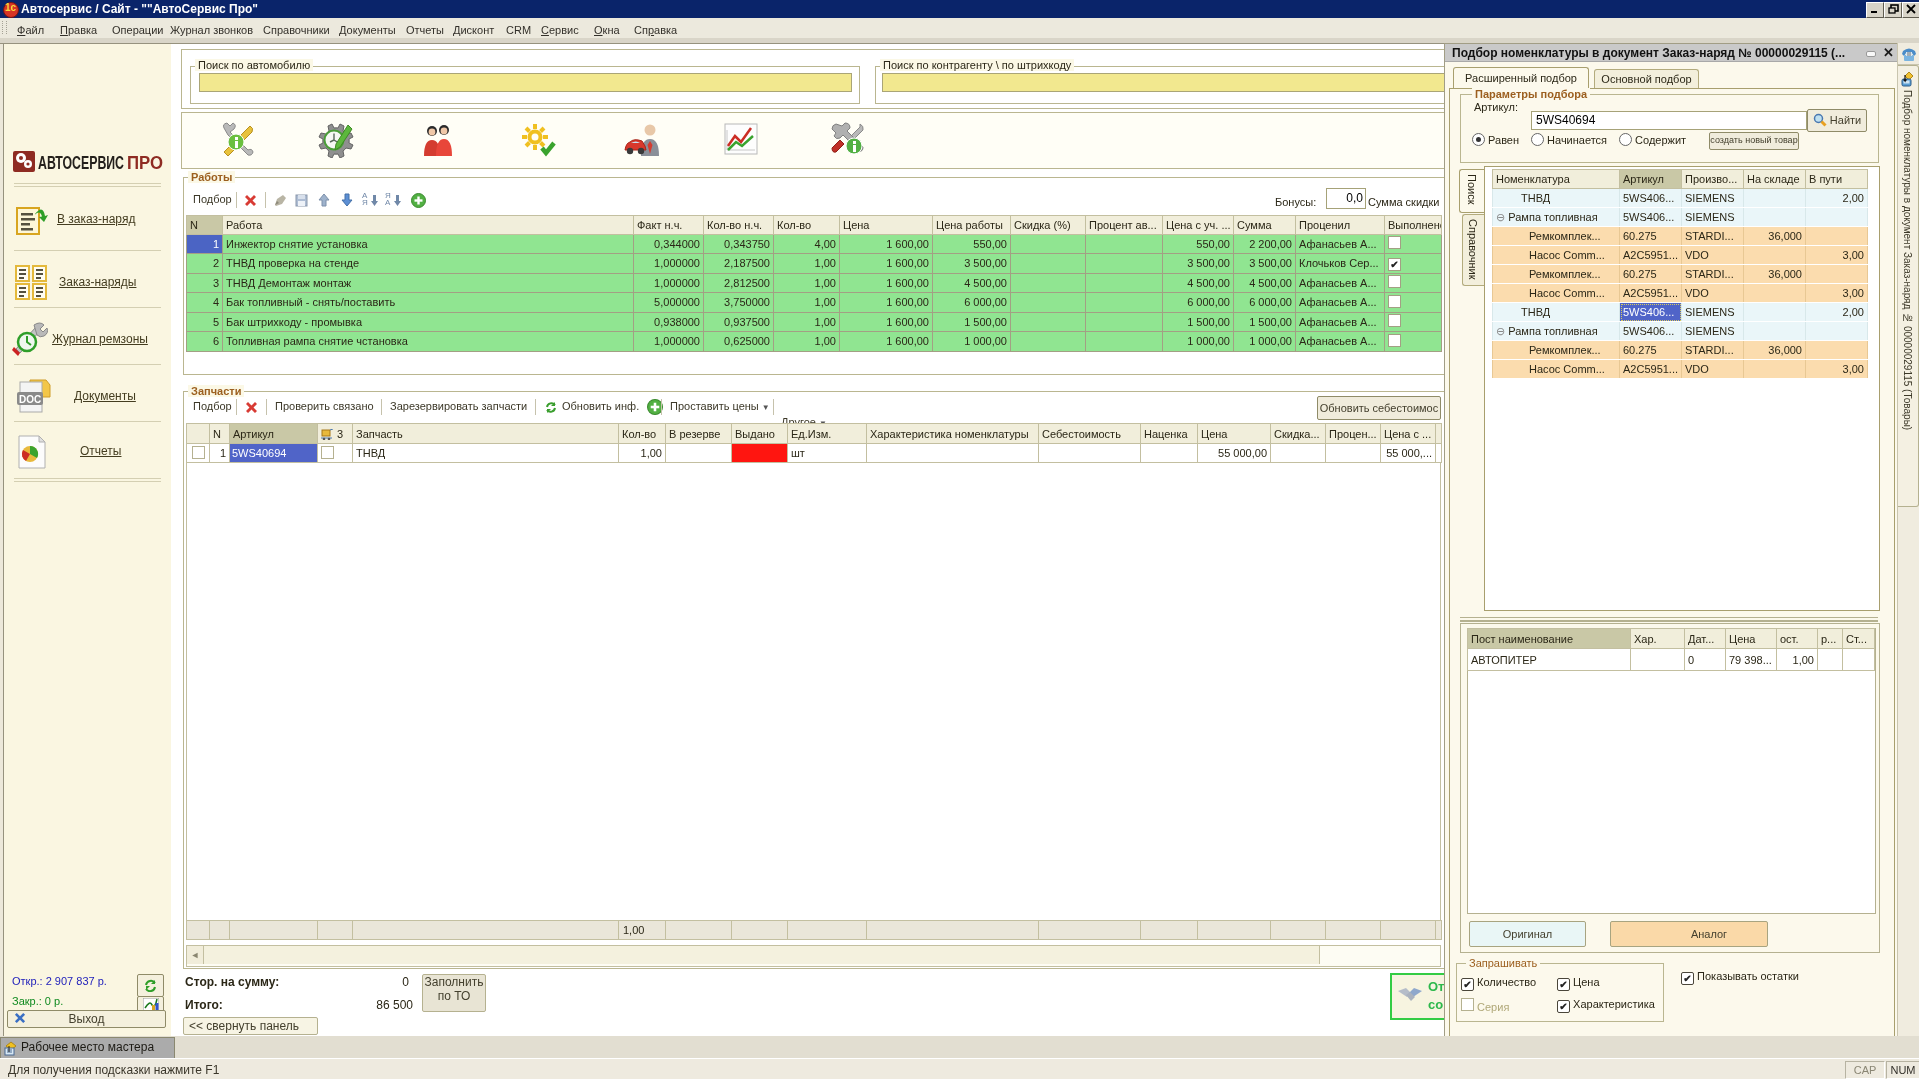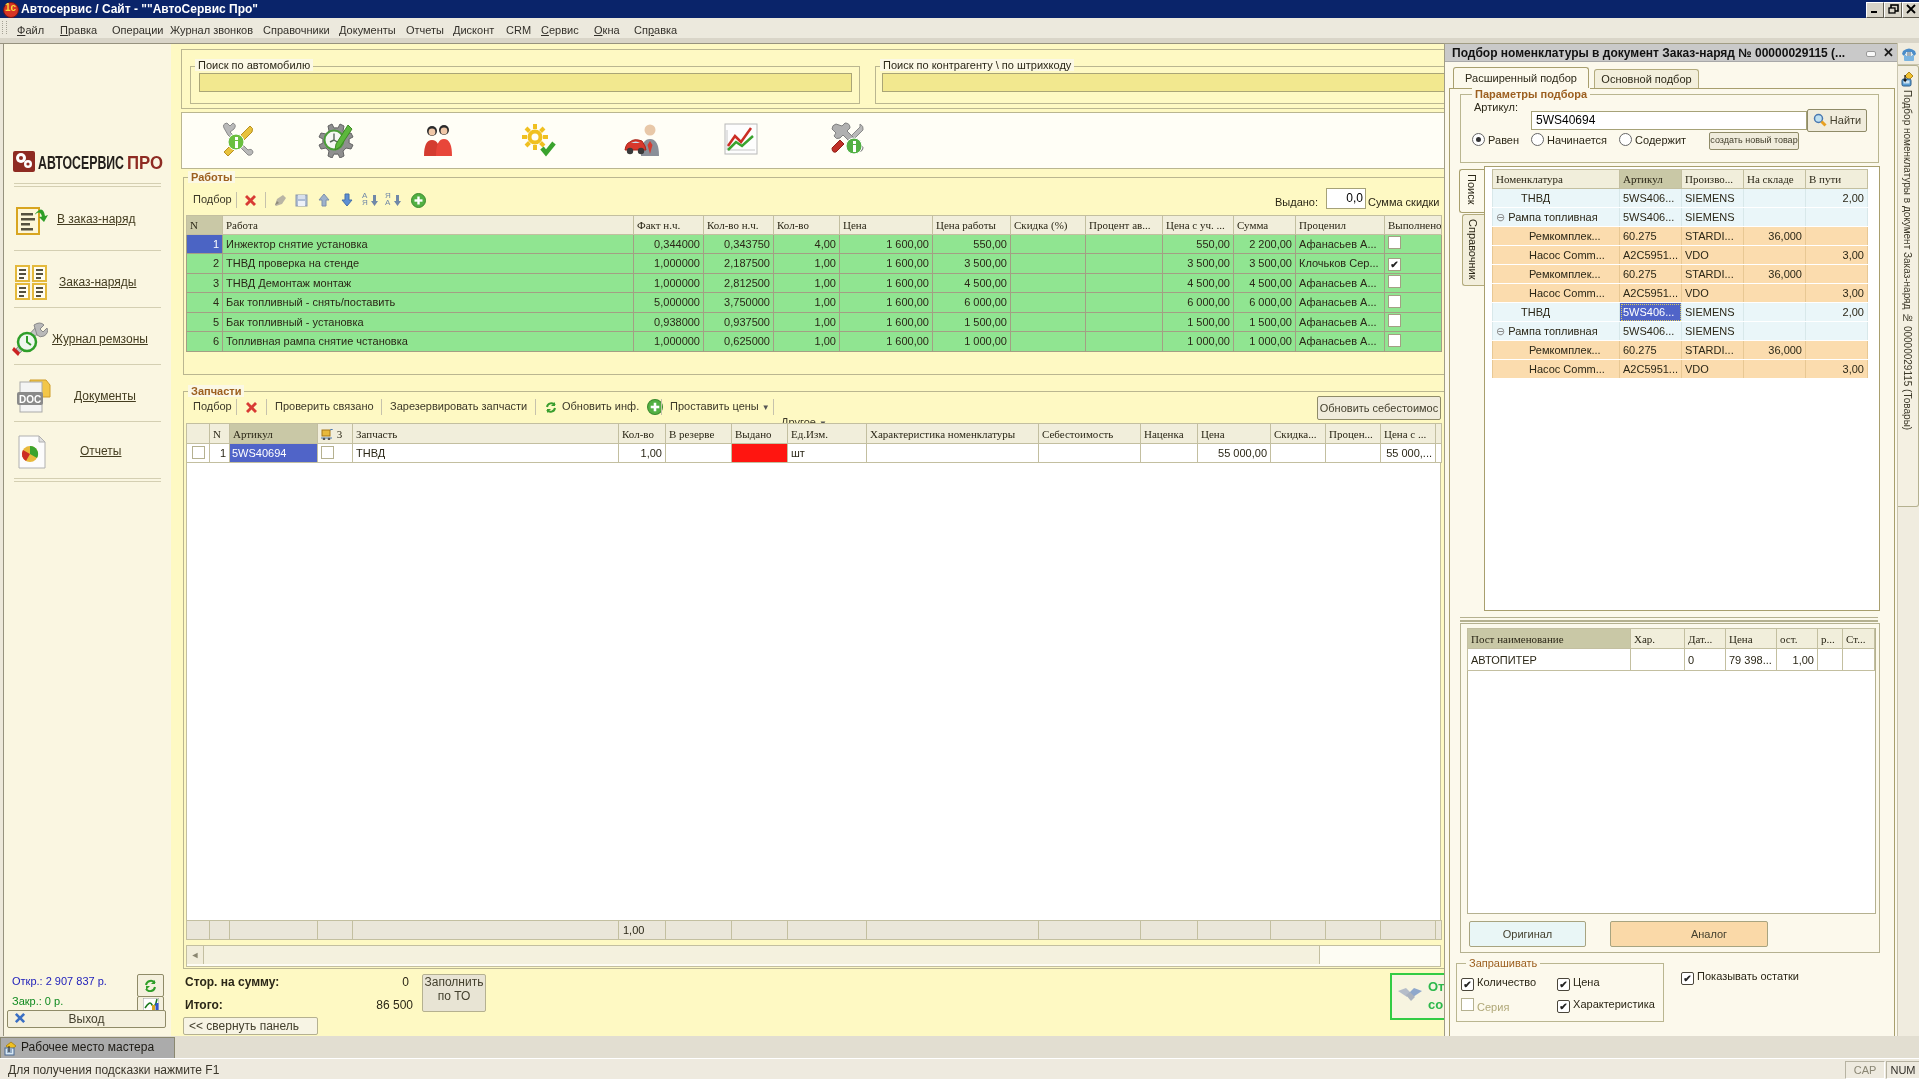--- a/index.html
+++ b/index.html
@@ -3,31 +3,31 @@
 <meta charset="utf-8">
 <style>
 html,body{margin:0;padding:0;width:1919px;height:1079px;overflow:hidden;
  font-family:"Liberation Sans",sans-serif;font-size:11px;color:#2b2717;background:#ece8da;}
 .abs{position:absolute;}
 .titlebar{left:0;top:0;width:1919px;height:18px;background:#0a246a;color:#fff;}
 .menubar{left:0;top:18px;width:1919px;height:20px;background:#ece9dd;border-bottom:1px solid #c9c5b5;}
 .menubar span{position:absolute;top:6px;font-size:11px;color:#33302a;}
 u{text-decoration:underline;}
 .sidebar{left:3px;top:44px;width:167px;height:992px;background:#faf6e1;border-right:1px solid #d8d4be;border-left:1px solid #96927e;}
-.main{left:171px;top:44px;width:1273px;height:992px;background:#fef9c3;}
+.main{left:171px;top:44px;width:1273px;height:992px;background:#ffffff;}
 .fs{position:absolute;border:1px solid #bab690;}
 .leg{position:absolute;background:#fbf8e6;padding:0 3px;font-size:11px;}
 .leg2{color:#9c5f1f;font-weight:bold;}
 .yellowinput{position:absolute;background:#f2e88f;border:1px solid #aaa577;}
 .btn{position:absolute;background:#ece7d4;border:1px solid #8f8b68;border-radius:2px;text-align:center;color:#44402e;}
 .tb{position:absolute;border-collapse:collapse;table-layout:fixed;font-size:11px;}
 .tb td{border:1px solid #c3bfa0;padding:0 3px;overflow:hidden;white-space:nowrap;height:18px;}
 .r{text-align:right;}
 .c{text-align:center;}
-.hdr{background:#f1eedb;font-family:Liberation Serif, serif;}
+.hdr{background:#f1eedb;}
 .grn{background:#90e591;}
 .grn td{border-color:#a39f84;}
 .check{display:inline-block;width:11px;height:11px;background:#fff;border:1px solid #a39f84;}
 .rightpanel{left:1444px;top:43px;width:453px;height:993px;background:#fcf9ec;border:1px solid #a19d85;}
 .vtext{writing-mode:vertical-rl;}
 .taskrow{left:0;top:1036px;width:1919px;height:22px;background:#e2ded1;}
 .statusbar{left:0;top:1058px;width:1919px;height:21px;background:#eeeadf;border-top:1px solid #fff;}
 .sep{position:absolute;left:10px;width:147px;border-top:1px solid #d4cfb2;}
 .slink{position:absolute;font-size:12px;color:#443d20;text-decoration:underline;}
 .winbtn{width:16px;height:14px;background:#d8d4c8;border:1px solid;border-color:#fff #5f5c50 #5f5c50 #fff;text-align:center;line-height:12px;font-size:10px;color:#000;font-weight:bold;}
@@ -280,21 +280,21 @@
     <div class="abs" style="left:202px;top:1px;width:18px;height:15px;color:#7088a8;font-size:8px;line-height:7px;">Я<br>А</div>
     <svg class="abs" style="left:211px;top:4px;" width="7" height="11" viewBox="0 0 7 11">
         <path d="M3.5 11 L7 6 h-2 v-6 h-3 v6 h-2z" fill="#7088a8"></path>
       </svg>
     <svg class="abs" style="left:228px;top:2px;" width="15" height="15" viewBox="0 0 15 15">
         <circle cx="7.5" cy="7.5" r="7" fill="#52b043" stroke="#3a8a2e"></circle>
         <rect x="6.3" y="3.5" width="2.4" height="8" fill="#fff"></rect>
         <rect x="3.5" y="6.3" width="8" height="2.4" fill="#fff"></rect>
       </svg>
   </div>
-  <div class="abs" style="left:1104px;top:152px;font-size:11px;">Выдано:</div>
+  <div class="abs" style="left:1104px;top:152px;font-size:11px;">Бонусы:</div>
   <div class="ginp" style="left:1155px;top:144px;width:36px;height:19px;text-align:right;font-size:12px;color:#000;line-height:19px;padding-right:2px;">0,0</div>
   <div class="abs" style="left:1197px;top:152px;font-size:11px;">Сумма скидки</div>
   <table class="tb" id="workstable" style="left:15px;top:171px;width:1255px;">
     <colgroup>
         <col style="width:36px">
         <col style="width:411px">
         <col style="width:70px">
         <col style="width:70px">
         <col style="width:66px">
         <col style="width:93px">
@@ -377,21 +377,21 @@
           <td class="r">6 000,00</td>
           <td></td>
           <td></td>
           <td class="r">6 000,00</td>
           <td class="r">6 000,00</td>
           <td>Афанасьев А...</td>
           <td style="padding-left:3px;"><span class="check"></span></td>
         </tr>
     <tr class="grn">
           <td class="r">5</td>
-          <td>Бак топливный - установка</td>
+          <td>Бак штрихкоду - промывка</td>
           <td class="r">0,938000</td>
           <td class="r">0,937500</td>
           <td class="r">1,00</td>
           <td class="r">1 600,00</td>
           <td class="r">1 500,00</td>
           <td></td>
           <td></td>
           <td class="r">1 500,00</td>
           <td class="r">1 500,00</td>
           <td>Афанасьев А...</td>

